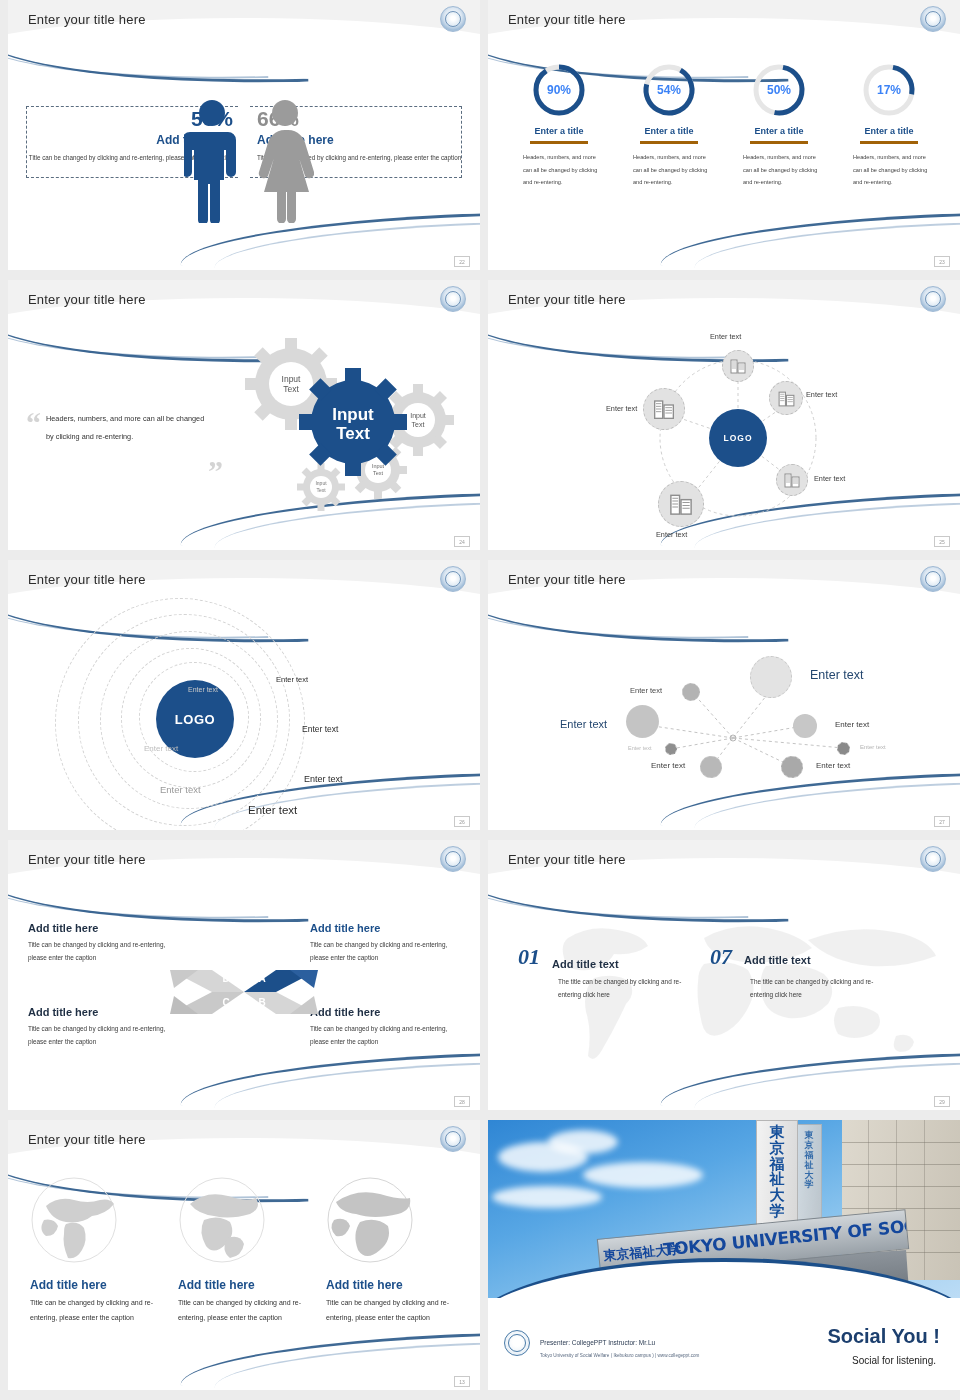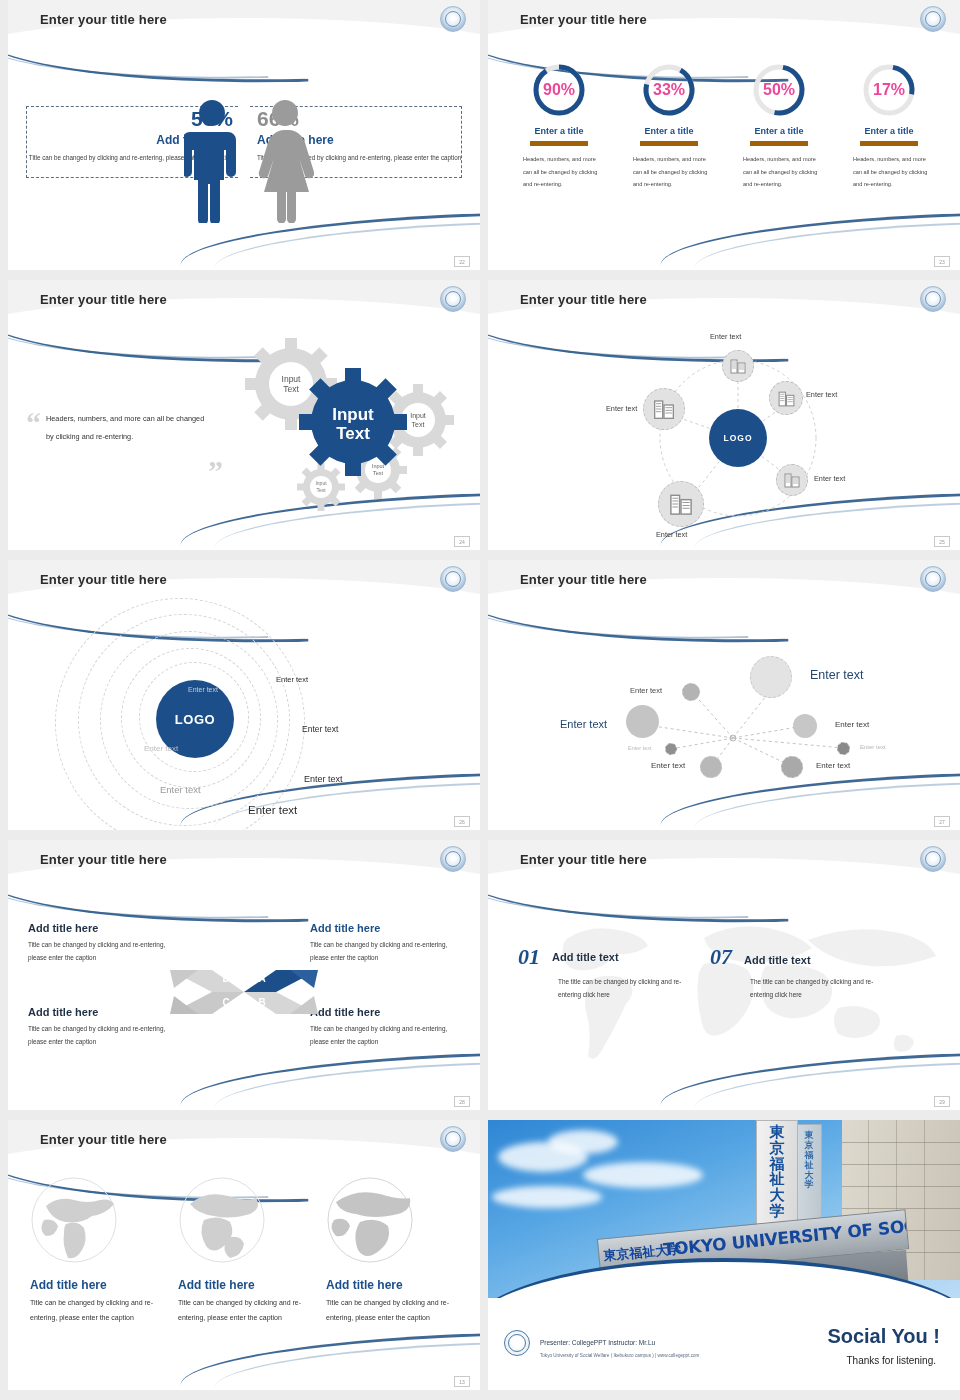--- a/index.html
+++ b/index.html
@@ -26,22 +26,22 @@
     position: absolute; left:0; top:0; width:100%; height:44px;
     background: #f2f2f2;
   }
   .topbar-curve {
     position: absolute; left:0; top:18px; width:100%; height:40px;
     background: #ffffff;
     border-radius: 50% / 100% 100% 0 0;
     transform: scaleX(1.25);
   }
   .slide-title {
-    position: absolute; left: 32px; top: 12px;
-    font-size: 13px; color: #2b2b2b; font-weight: 700;
+    position: absolute; left: 20px; top: 12px;
+    font-size: 13px; color: #2b2b2b; font-weight: 400;
     letter-spacing: .2px; z-index: 6;
   }
   .seal {
     position: absolute; right: 14px; top: 6px;
     width: 26px; height: 26px; border-radius: 50%;
     background: radial-gradient(circle at 50% 40%, #ffffff 0%, #dce7f2 45%, #9fbcd8 72%, #e8f0f7 100%);
     border: 1.5px solid #9fb9d4; z-index: 7;
   }
   .seal::after {
     content:""; position:absolute; left:4px; top:4px; right:4px; bottom:4px;
@@ -104,25 +104,25 @@
   .s1-man { left:176px; }
   .s1-woman { left:248px; }
 
   
   .donut-row { position:absolute; left:0; top:16px; width:100%; display:flex; justify-content:center; gap:30px; }
   .donut-col { width:80px; text-align:center; }
   .donut { width:56px; height:56px; margin:0 auto; position:relative; }
   .donut svg { display:block; }
   .donut-val {
     position:absolute; inset:0; display:flex; align-items:center; justify-content:center;
-    font-size:16px; font-weight:bold; color:#ec4899;
+    font-size:12px; font-weight:bold; color:#3b82f6;
   }
   .donut-title {
     font-size:9px; font-weight:bold; color:#1c4f8a; margin-top:8px;
-    padding-bottom:5px; border-bottom:5px solid #a16207; display:inline-block; padding-left:4px; padding-right:4px;
+    padding-bottom:5px; border-bottom:3px solid #a16207; display:inline-block; padding-left:4px; padding-right:4px;
   }
   .donut-desc { font-size:5.6px; color:#444; line-height:2.25; margin-top:7px; text-align:left; padding-left:4px; }
 
   
   .quote-mark { position:absolute; font-family:"Liberation Serif", serif; color:#d4d4d4; font-weight:bold; }
   .q-open { left:18px; top:80px; font-size:30px; }
   .q-close { left:200px; top:128px; font-size:30px; }
   .gear-text { position:absolute; left:38px; top:84px; width:160px; font-size:7.3px; color:#333; line-height:2.45; }
   .gearbox { position:absolute; left:225px; top:6px; width:240px; height:200px; }
 
@@ -297,21 +297,21 @@
           <div class="donut-title">Enter a title</div>
           <div class="donut-desc">Headers, numbers, and more can all be changed by clicking and re-entering.</div>
         </div>
 
         <div class="donut-col">
           <div class="donut">
             <svg width="56" height="56" viewBox="0 0 56 56">
               <circle cx="28" cy="28" r="23" fill="none" stroke="#e6e6e6" stroke-width="5"></circle>
               <circle cx="28" cy="28" r="23" fill="none" stroke="#1c4f8a" stroke-width="5" stroke-dasharray="101.2 173.4" transform="rotate(-60 28 28)"></circle>
             </svg>
-            <div class="donut-val">33%</div>
+            <div class="donut-val">54%</div>
           </div>
           <div class="donut-title">Enter a title</div>
           <div class="donut-desc">Headers, numbers, and more can all be changed by clicking and re-entering.</div>
         </div>
 
         <div class="donut-col">
           <div class="donut">
             <svg width="56" height="56" viewBox="0 0 56 56">
               <circle cx="28" cy="28" r="23" fill="none" stroke="#e6e6e6" stroke-width="5"></circle>
               <circle cx="28" cy="28" r="23" fill="none" stroke="#1c4f8a" stroke-width="5" stroke-dasharray="72.3 202.3" transform="rotate(-80 28 28)"></circle>
@@ -669,21 +669,21 @@
           <path d="M196 34 q28 -16 64 -10 q30 6 44 20 q-18 12 -44 14 q-24 2 -42 -4 q-18 -6 -22 -20z"></path>
           <path d="M196 60 q26 -6 44 6 q10 16 2 34 q-10 22 -28 30 q-16 6 -20 -10 q-6 -26 -4 -42 q0 -12 6 -18z"></path>
           <path d="M258 62 q34 -6 58 8 q14 14 4 30 q-16 16 -40 14 q-22 -4 -26 -22 q-4 -20 4 -30z"></path>
           <path d="M300 36 q46 -18 96 -6 q26 8 32 22 q-30 12 -66 10 q-40 -4 -62 -26z"></path>
           <path d="M330 104 q24 -6 40 6 q6 12 -6 20 q-18 8 -34 0 q-8 -14 0 -26z"></path>
           <path d="M388 132 q14 -4 18 6 q-2 10 -14 10 q-10 -2 -4 -16z"></path>
         </g>
       </svg>
 
       <div class="num-block" style="left:30px;">
-        <div style="display:flex; align-items:center; gap:12px;">
+        <div style="display:flex; align-items:flex-end; gap:12px;">
           <div class="num-big">01</div>
           <div class="num-h">Add title text</div>
         </div>
         <div class="num-p" style="margin-left:40px; width:140px;">The title can be changed by clicking and re-entering click here</div>
       </div>
 
       <div class="num-block" style="left:222px;">
         <div style="display:flex; align-items:baseline; gap:12px;">
           <div class="num-big">07</div>
           <div class="num-h">Add title text</div>
@@ -778,16 +778,16 @@
         <span>TOKYO UNIVERSITY OF SOC</span>
       </div>
 
       <div class="photo-curve"></div>
     </div>
 
     <div class="thanks-seal"></div>
     <div class="presenter">Presenter: CollegePPT   Instructor: Mr.Lu</div>
     <div class="presenter-sub">Tokyo University of Social Welfare ( Ikebukuro campus )  |  www.collegeppt.com</div>
     <div class="thanks-big">Social You !</div>
-    <div class="thanks-sub">Thanks for listening.</div>
+    <div class="thanks-sub">Social for listening.</div>
   </div>
 
 </div>
 
 </body></html>

